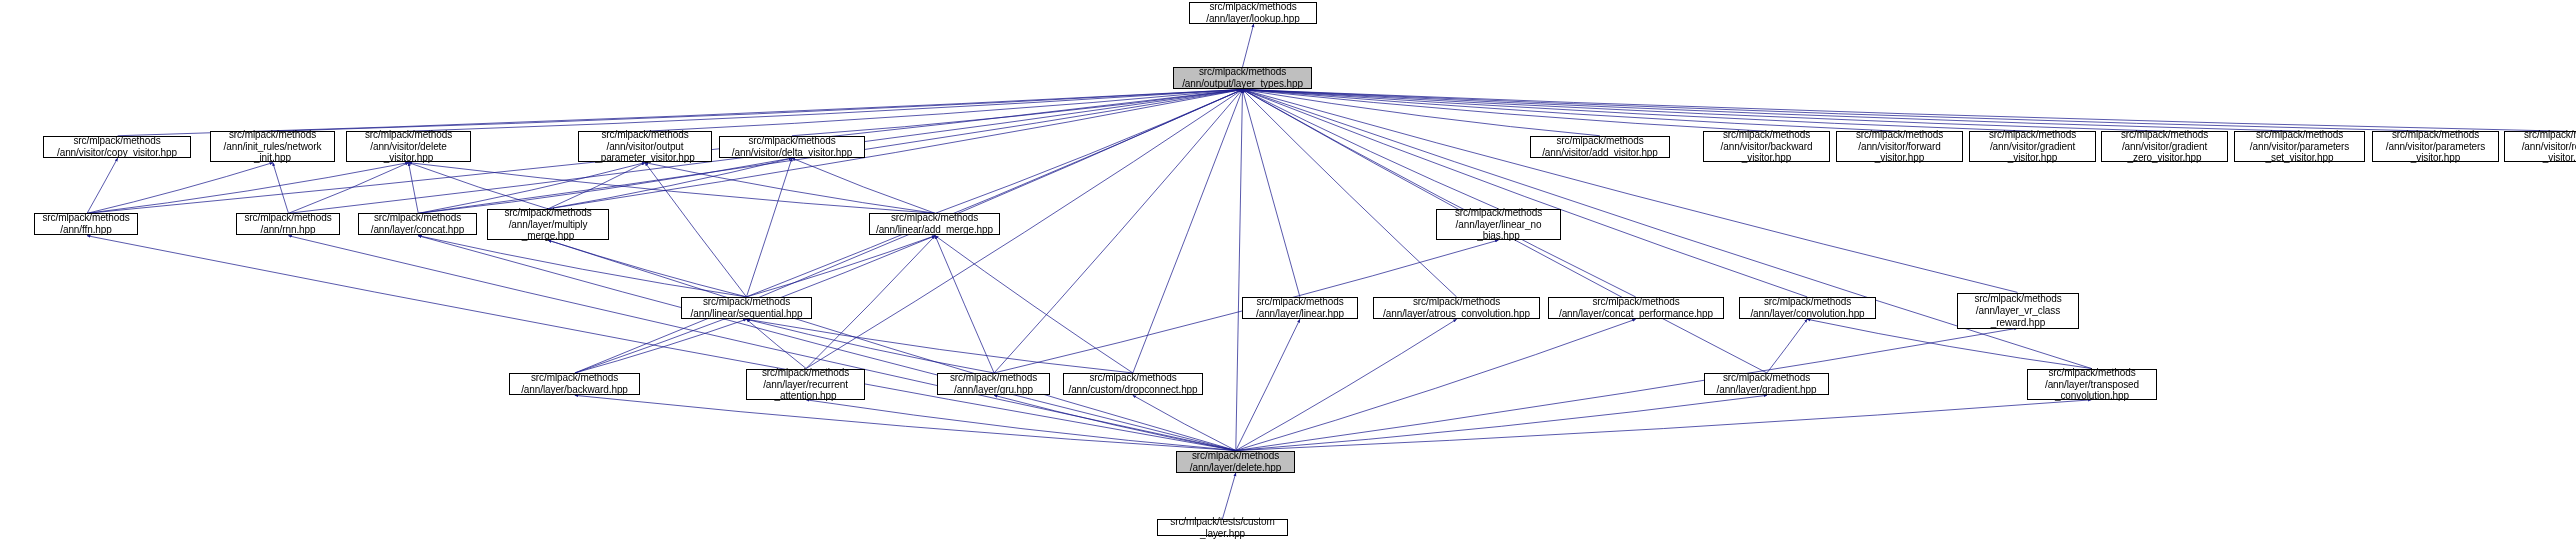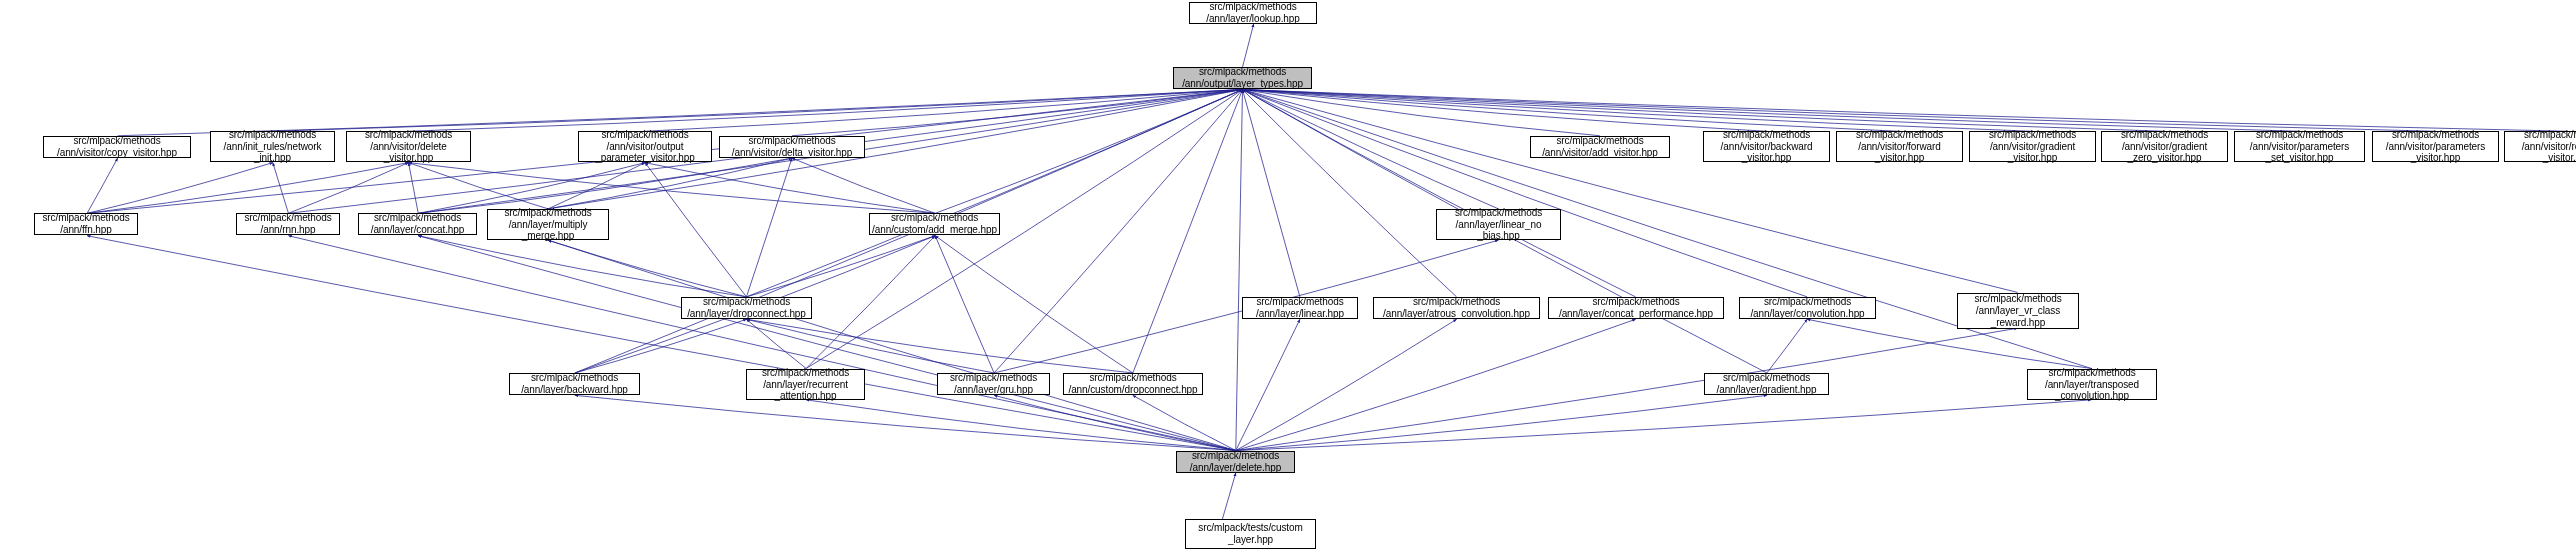--- a/index.html
+++ b/index.html
@@ -150,30 +150,30 @@
     <div class="node" style="left: 1836px; top: 131px; width: 127px; height: 31px;"><span>src/mlpack/methods</span><span>/ann/visitor/forward</span><span>_visitor.hpp</span></div>
     <div class="node" style="left: 1969px; top: 131px; width: 127px; height: 31px;"><span>src/mlpack/methods</span><span>/ann/visitor/gradient</span><span>_visitor.hpp</span></div>
     <div class="node" style="left: 2101px; top: 131px; width: 127px; height: 31px;"><span>src/mlpack/methods</span><span>/ann/visitor/gradient</span><span>_zero_visitor.hpp</span></div>
     <div class="node" style="left: 2234px; top: 131px; width: 131px; height: 31px;"><span>src/mlpack/methods</span><span>/ann/visitor/parameters</span><span>_set_visitor.hpp</span></div>
     <div class="node" style="left: 2372px; top: 131px; width: 127px; height: 31px;"><span>src/mlpack/methods</span><span>/ann/visitor/parameters</span><span>_visitor.hpp</span></div>
     <div class="node" style="left: 2504px; top: 131px; width: 127px; height: 31px;"><span>src/mlpack/methods</span><span>/ann/visitor/reset_cell</span><span>_visitor.hpp</span></div>
     <div class="node" style="left: 34px; top: 213px; width: 104px; height: 22.4px;"><span>src/mlpack/methods</span><span>/ann/ffn.hpp</span></div>
     <div class="node" style="left: 236px; top: 213px; width: 104px; height: 22.4px;"><span>src/mlpack/methods</span><span>/ann/rnn.hpp</span></div>
     <div class="node" style="left: 358px; top: 213px; width: 119px; height: 22.4px;"><span>src/mlpack/methods</span><span>/ann/layer/concat.hpp</span></div>
     <div class="node" style="left: 487px; top: 209px; width: 122px; height: 31px;"><span>src/mlpack/methods</span><span>/ann/layer/multiply</span><span>_merge.hpp</span></div>
-    <div class="node" style="left: 869px; top: 213px; width: 131px; height: 22.4px;"><span>src/mlpack/methods</span><span>/ann/custom/add_merge.hpp</span></div>
+    <div class="node" style="left: 869px; top: 213px; width: 131px; height: 22.4px;"><span>src/mlpack/methods</span><span>/ann/linear/add_merge.hpp</span></div>
     <div class="node" style="left: 1436px; top: 209px; width: 125px; height: 31px;"><span>src/mlpack/methods</span><span>/ann/layer/linear_no</span><span>_bias.hpp</span></div>
-    <div class="node" style="left: 681px; top: 297px; width: 131px; height: 22.4px;"><span>src/mlpack/methods</span><span>/ann/layer/dropconnect.hpp</span></div>
+    <div class="node" style="left: 681px; top: 297px; width: 131px; height: 22.4px;"><span>src/mlpack/methods</span><span>/ann/linear/sequential.hpp</span></div>
     <div class="node" style="left: 1242px; top: 297px; width: 116px; height: 22.4px;"><span>src/mlpack/methods</span><span>/ann/layer/linear.hpp</span></div>
     <div class="node" style="left: 1373px; top: 297px; width: 167px; height: 22.4px;"><span>src/mlpack/methods</span><span>/ann/layer/atrous_convolution.hpp</span></div>
     <div class="node" style="left: 1548px; top: 297px; width: 176px; height: 22.4px;"><span>src/mlpack/methods</span><span>/ann/layer/concat_performance.hpp</span></div>
     <div class="node" style="left: 1739px; top: 297px; width: 137px; height: 22.4px;"><span>src/mlpack/methods</span><span>/ann/layer/convolution.hpp</span></div>
     <div class="node" style="left: 1957px; top: 293px; width: 122px; height: 36px;"><span>src/mlpack/methods</span><span>/ann/layer_vr_class</span><span>_reward.hpp</span></div>
     <div class="node" style="left: 509px; top: 373px; width: 131px; height: 22.4px;"><span>src/mlpack/methods</span><span>/ann/layer/backward.hpp</span></div>
     <div class="node" style="left: 746px; top: 369px; width: 119px; height: 31px;"><span>src/mlpack/methods</span><span>/ann/layer/recurrent</span><span>_attention.hpp</span></div>
     <div class="node" style="left: 937px; top: 373px; width: 113px; height: 22.4px;"><span>src/mlpack/methods</span><span>/ann/layer/gru.hpp</span></div>
     <div class="node" style="left: 1063px; top: 373px; width: 140px; height: 22.4px;"><span>src/mlpack/methods</span><span>/ann/custom/dropconnect.hpp</span></div>
     <div class="node" style="left: 1704px; top: 373px; width: 125px; height: 22.4px;"><span>src/mlpack/methods</span><span>/ann/layer/gradient.hpp</span></div>
     <div class="node" style="left: 2027px; top: 369px; width: 130px; height: 31px;"><span>src/mlpack/methods</span><span>/ann/layer/transposed</span><span>_convolution.hpp</span></div>
     <div class="node root" style="left: 1176px; top: 451px; width: 119px; height: 22.4px;"><span>src/mlpack/methods</span><span>/ann/layer/delete.hpp</span></div>
-    <div class="node" style="left: 1157px; top: 519px; width: 131px; height: 30px; margin-left: 28px;"><span>src/mlpack/tests/custom</span><span>_layer.hpp</span></div>
+    <div class="node" style="left: 1157px; top: 519px; width: 131px; height: 17px;"><span>src/mlpack/tests/custom</span><span>_layer.hpp</span></div>
   </div>
 
 
 </body></html>

